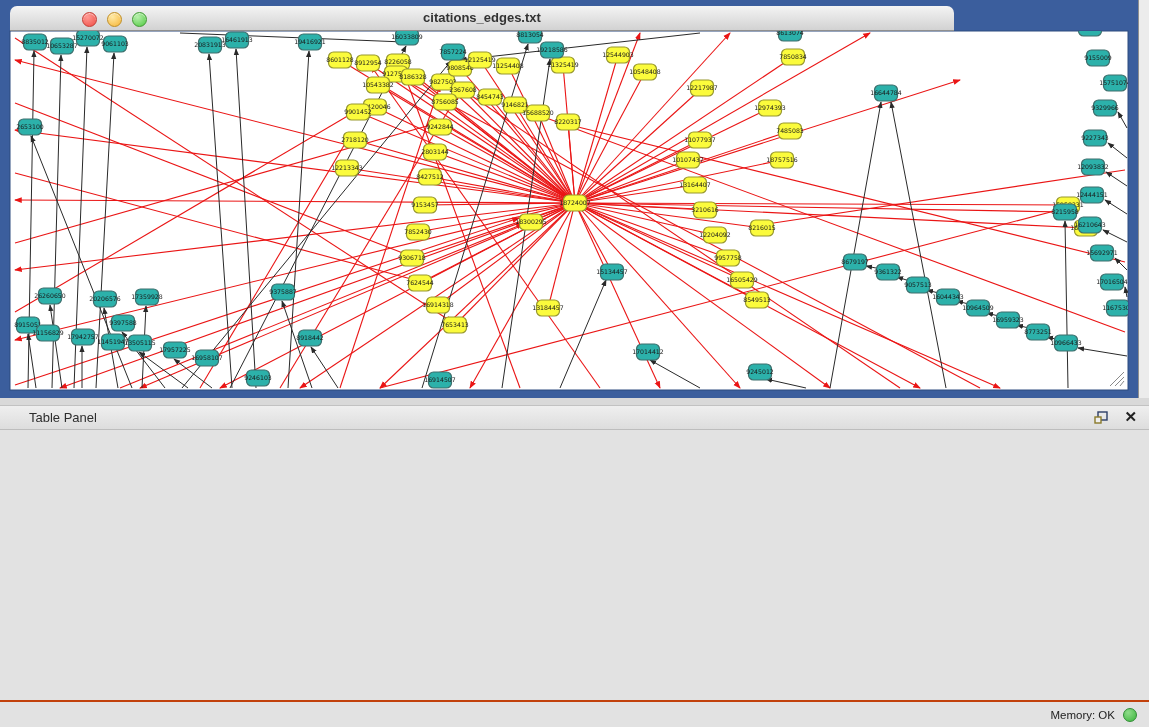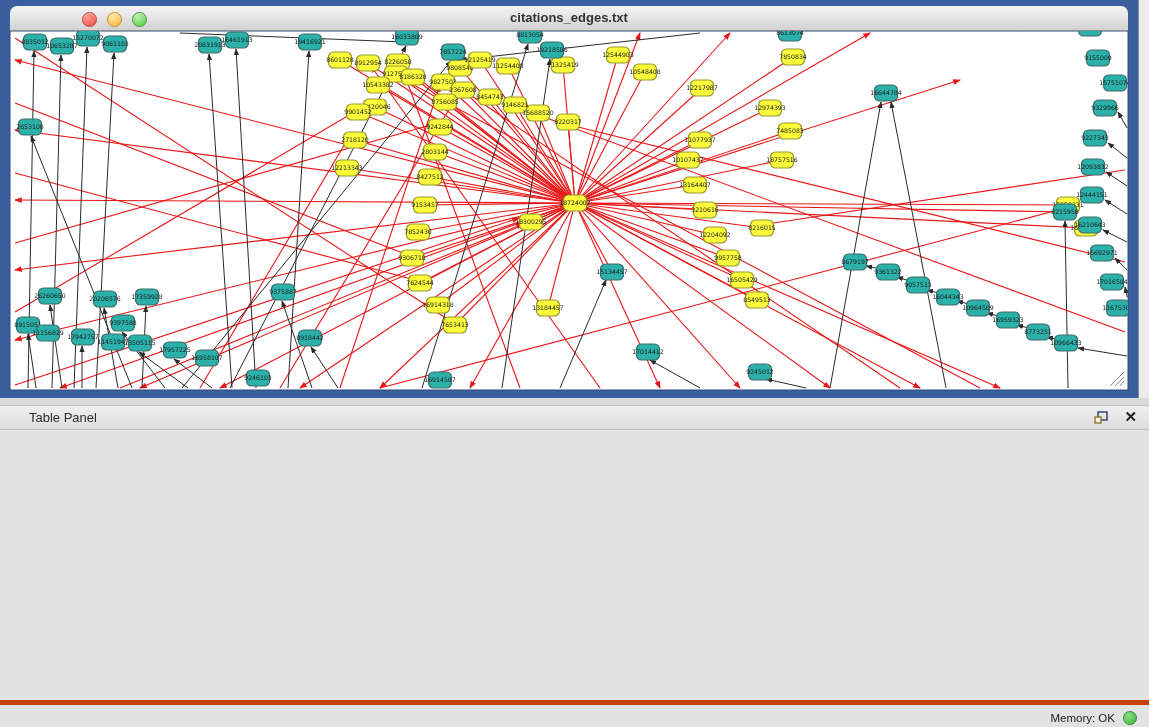--- a/index.html
+++ b/index.html
@@ -5,21 +5,21 @@
   html,body{margin:0;padding:0;}
   body{
     width:1149px;height:727px;position:relative;overflow:hidden;
     background:#e2e2e2;font-family:"Liberation Sans",sans-serif;
     -webkit-font-smoothing:antialiased;
   }
   
   #graph-window{position:absolute;left:0;top:0;width:1138px;height:398px;background:#3b5e9d;}
   #graph-svg{position:absolute;left:0;top:0;}
   #titlebar{
-    position:absolute;left:10px;top:6px;width:1118px;height:25px;
+    position:absolute;left:10px;top:6px;width:944px;height:25px;
     border-radius:7px 7px 0 0;
     background:linear-gradient(#f4f4f4,#d2d2d2);
     border-bottom:1px solid #8f8f8f;box-sizing:border-box;
   }
   .tl-dot{position:absolute;top:6px;width:13px;height:13px;border-radius:50%;box-shadow:inset 0 1px 1px rgba(255,255,255,.6);}
   #tl-close{left:72px;background:radial-gradient(circle at 35% 30%,#ff9a94,#ef4c44);border:1px solid #c33a32;}
   #tl-min{left:97px;background:radial-gradient(circle at 35% 30%,#ffe9a4,#f6b434);border:1px solid #c08e23;}
   #tl-zoom{left:122px;background:radial-gradient(circle at 35% 30%,#b8f0ae,#4fc93f);border:1px solid #3f9a31;}
   #win-title{
     position:absolute;left:0;right:0;top:4px;text-align:center;
@@ -35,21 +35,21 @@
   #panel-header{
     position:absolute;left:0;top:406px;width:1149px;height:24px;
     background:linear-gradient(#efefef,#ddd);
     border-bottom:1px solid #bdbdbd;box-sizing:border-box;
   }
   #panel-title{position:absolute;left:29px;top:4px;font-size:13px;color:#2e2e2e;}
   #float-btn{position:absolute;right:38px;top:4px;width:18px;height:16px;cursor:default;}
   #close-btn{position:absolute;right:12px;top:2px;font-size:15px;font-weight:bold;color:#222;}
   #panel-body{position:absolute;left:0;top:430px;width:1149px;height:297px;background:#e2e2e2;}
   
-  #statusbar{position:absolute;left:0;top:700px;width:1149px;height:27px;border-top:5px solid #c2410c;box-sizing:border-box;}
+  #statusbar{position:absolute;left:0;top:700px;width:1149px;height:27px;border-top:2px solid #c2410c;box-sizing:border-box;}
   #memory-label{position:absolute;right:34px;top:7px;font-size:11.5px;color:#222;}
   #memory-dot{
     position:absolute;right:12px;top:6px;width:14px;height:14px;border-radius:50%;
     background:radial-gradient(circle at 35% 30%,#8fdc8a,#3cb63c);border:1px solid #2f8c33;box-sizing:border-box;
   }
 </style>
 </head>
 <body>
 
 <div id="graph-window">

